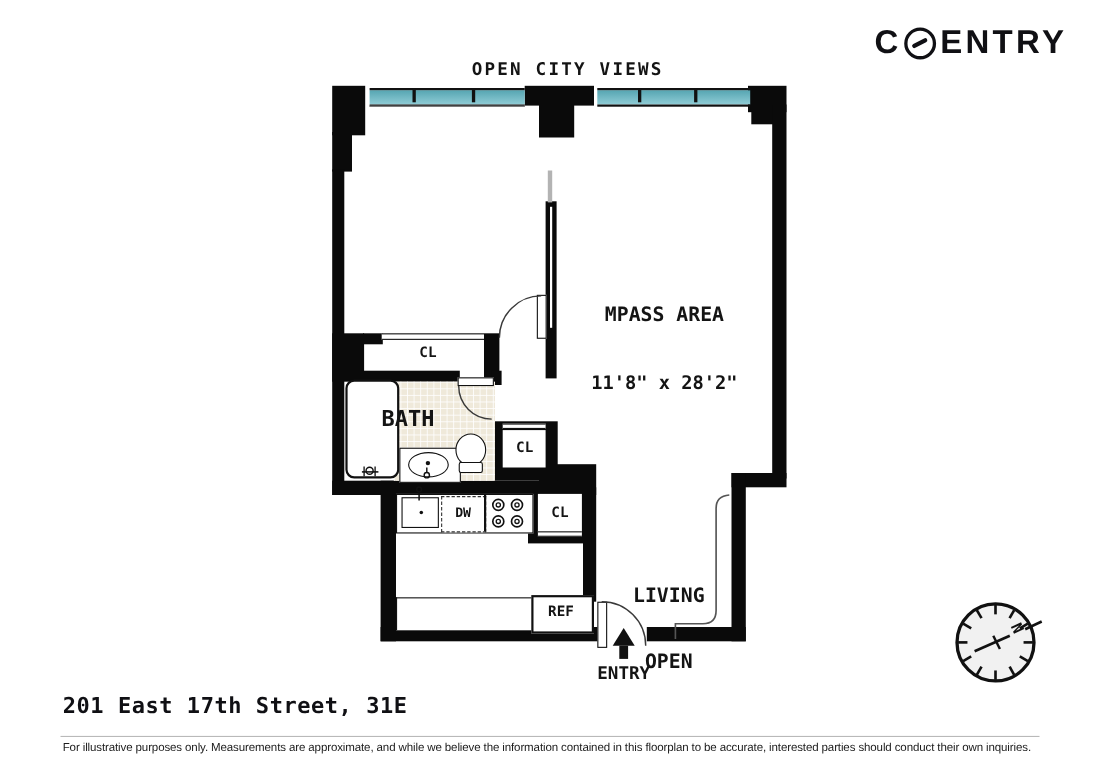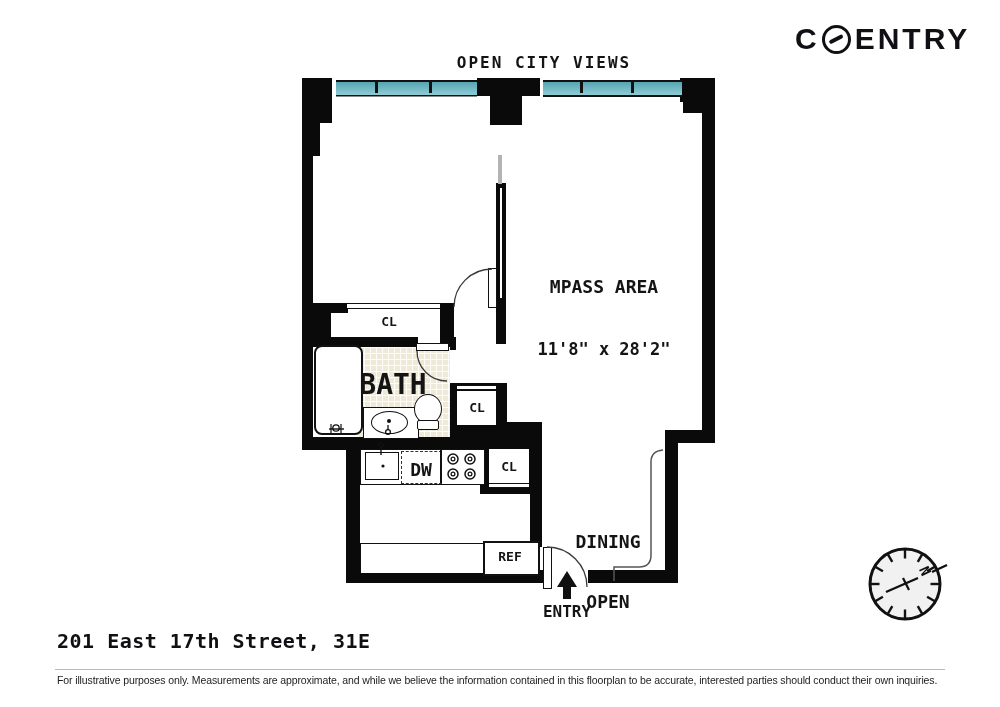--- a/index.html
+++ b/index.html
@@ -40,21 +40,21 @@
 <div id="stage">
 
   <div id="logo">
     <span>C</span>
     <span class="oicon">
         <span></span>
       </span>
     <span>ENTRY</span>
   </div>
 
-  <div class="lbl" style="left:544px;top:53px;font-size:16px;letter-spacing:2px;">OPEN CITY VIEWS</div>
+  <div class="lbl" style="left:516px;top:53px;font-size:16px;letter-spacing:2px;">OPEN CITY VIEWS</div>
 
   <div class="w" style="left:302px;top:78px;width:30px;height:45px;"></div>
   <div class="w" style="left:302px;top:120px;width:18px;height:36px;"></div>
   <div class="w" style="left:302px;top:154px;width:11px;height:296px;"></div>
   <div class="w" style="left:477px;top:78px;width:63px;height:18px;"></div>
   <div class="w" style="left:490px;top:95px;width:32px;height:30px;"></div>
   <div class="w" style="left:680px;top:78px;width:35px;height:24px;"></div>
   <div class="w" style="left:683px;top:100px;width:24px;height:13px;"></div>
   <div class="w" style="left:702px;top:95px;width:13px;height:340px;"></div>
   <div class="w" style="left:665px;top:430px;width:50px;height:13px;"></div>
@@ -173,28 +173,28 @@
       </g>
       <text x="925" y="576" transform="rotate(65 925 571)" font-size="14" font-weight="700" fill="#111" text-anchor="middle">N</text>
     </g>
   </svg>
 
   <div class="lbl" style="left:604px;top:234px;font-size:18px;line-height:21px;">
     <div>MPASS AREA</div>
     <div style="font-size:17px;">11'8" x 28'2"</div>
   </div>
   <div class="lbl" style="left:608px;top:492px;font-size:18px;line-height:20px;">
-    <div>DINING</div>
+    <div>LIVING</div>
     <div>OPEN</div>
   </div>
-  <div class="lbl" style="left:393px;top:368px;font-size:28px;">BATH</div>
+  <div class="lbl" style="left:371px;top:368px;font-size:20px;">BATH</div>
   <div class="lbl" style="left:389px;top:314px;font-size:13px;">CL</div>
   <div class="lbl" style="left:477px;top:400px;font-size:13px;">CL</div>
   <div class="lbl" style="left:509px;top:459px;font-size:13px;">CL</div>
-  <div class="lbl" style="left:421px;top:459px;font-size:18px;text-align:right;">DW</div>
+  <div class="lbl" style="left:421px;top:459px;font-size:12px;text-align:right;">DW</div>
   <div class="lbl" style="left:510px;top:549px;font-size:13px;">REF</div>
   <div class="lbl" style="left:567px;top:602px;font-size:16px;">ENTRY</div>
 
   <div id="address">201 East 17th Street, 31E</div>
   <div id="rule"></div>
   <div id="disclaimer">For illustrative purposes only.  Measurements are approximate, and while we believe the information contained in this floorplan to be accurate, interested parties should conduct their own inquiries.</div>
 
 </div>
 
 </body></html>

